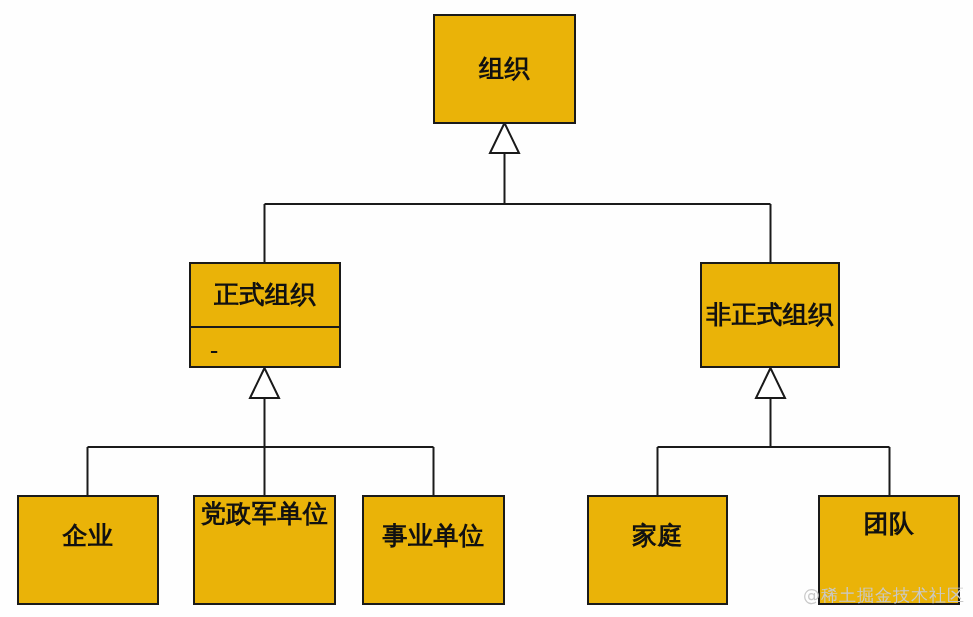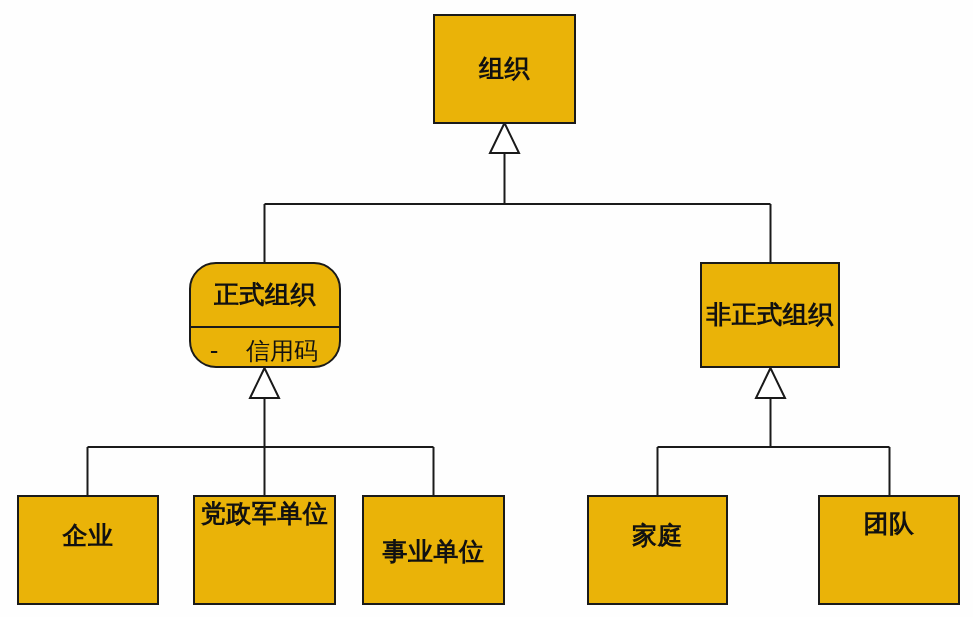--- a/index.html
+++ b/index.html
@@ -116,26 +116,25 @@
 
     <polygon points="504.5,123 490,153 519,153" fill="#ffffff" stroke="#1a1a1a" stroke-width="2" stroke-linejoin="miter"></polygon>
     <polygon points="264.5,368 250,398 279,398" fill="#ffffff" stroke="#1a1a1a" stroke-width="2" stroke-linejoin="miter"></polygon>
     <polygon points="770.5,368 756,398 785,398" fill="#ffffff" stroke="#1a1a1a" stroke-width="2" stroke-linejoin="miter"></polygon>
   </svg>
 
   <div class="uml-class" style="left:433px; top:14px; width:143px; height:110px;">
     <div class="class-name-compartment">组织</div>
   </div>
 
-  <div class="uml-class has-attrs" style="left:189px; top:262px; width:152px; height:106px;border-radius:27px;">
+  <div class="uml-class has-attrs" style="left:189px; top:262px; width:152px; height:106px;">
     <div class="class-name-compartment">正式组织</div>
     <div class="attribute-compartment">
       <div class="attr-row">
         <span class="attr-visibility">-</span>
-        <span class="attr-name">信用码</span>
       </div>
     </div>
   </div>
 
   <div class="uml-class" style="left:700px; top:262px; width:140px; height:106px;">
     <div class="class-name-compartment">
       <span>非正式</span>
         <br>
       <span>组织</span>
     </div>
@@ -147,25 +146,26 @@
 
   <div class="uml-class" style="left:193px; top:495px; width:143px; height:110px;">
     <div class="class-name-compartment" style="align-items:flex-start; ">
       <span>党政军</span>
         <br>
       <span>单位</span>
     </div>
   </div>
 
   <div class="uml-class" style="left:362px; top:495px; width:143px; height:110px;">
-    <div class="class-name-compartment" style="align-items:flex-start; padding-top:40px;">事业单位</div>
+    <div class="class-name-compartment" style="align-items:flex-start; padding-top:24px;">事业单位</div>
   </div>
 
   <div class="uml-class" style="left:587px; top:495px; width:141px; height:110px;">
     <div class="class-name-compartment" style="align-items:flex-start; padding-top:24px;">家庭</div>
   </div>
 
   <div class="uml-class" style="left:818px; top:495px; width:142px; height:110px;">
     <div class="class-name-compartment" style="align-items:flex-start; padding-top:12px;">团队</div>
   </div>
 
+  <div class="watermark">@稀土掘金技术社区</div>
 
 </div>
 
 </body></html>

